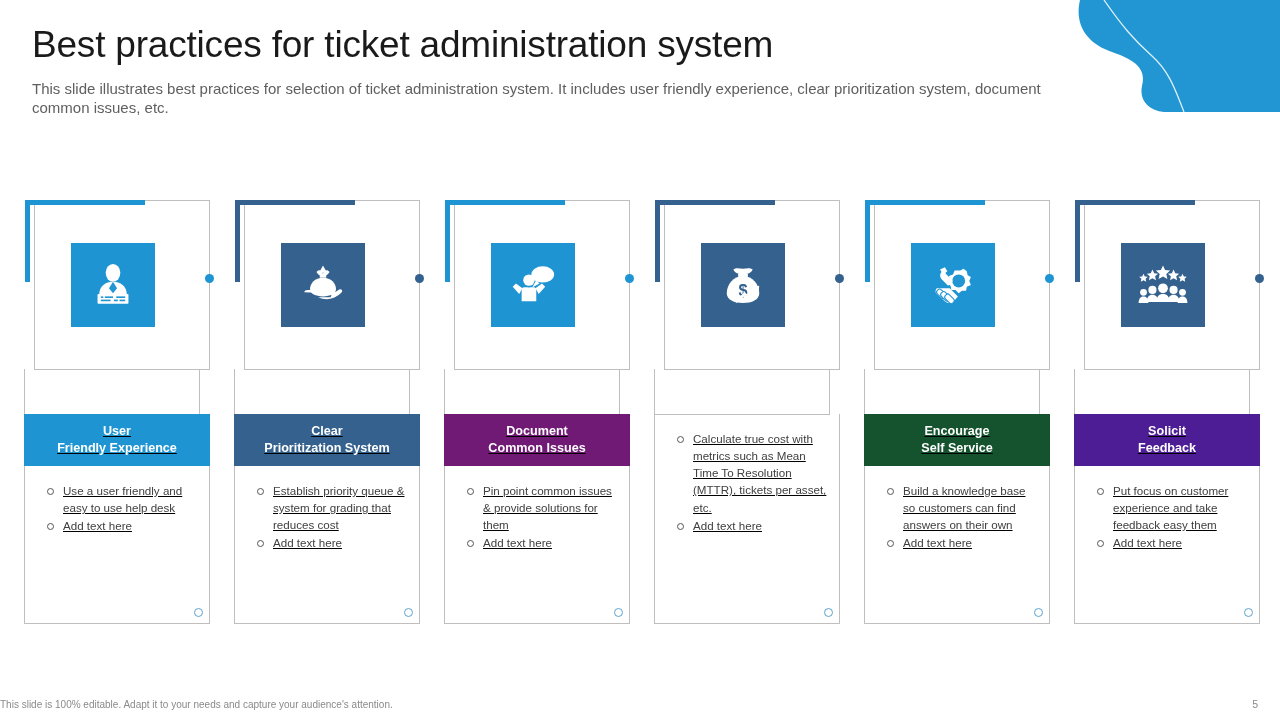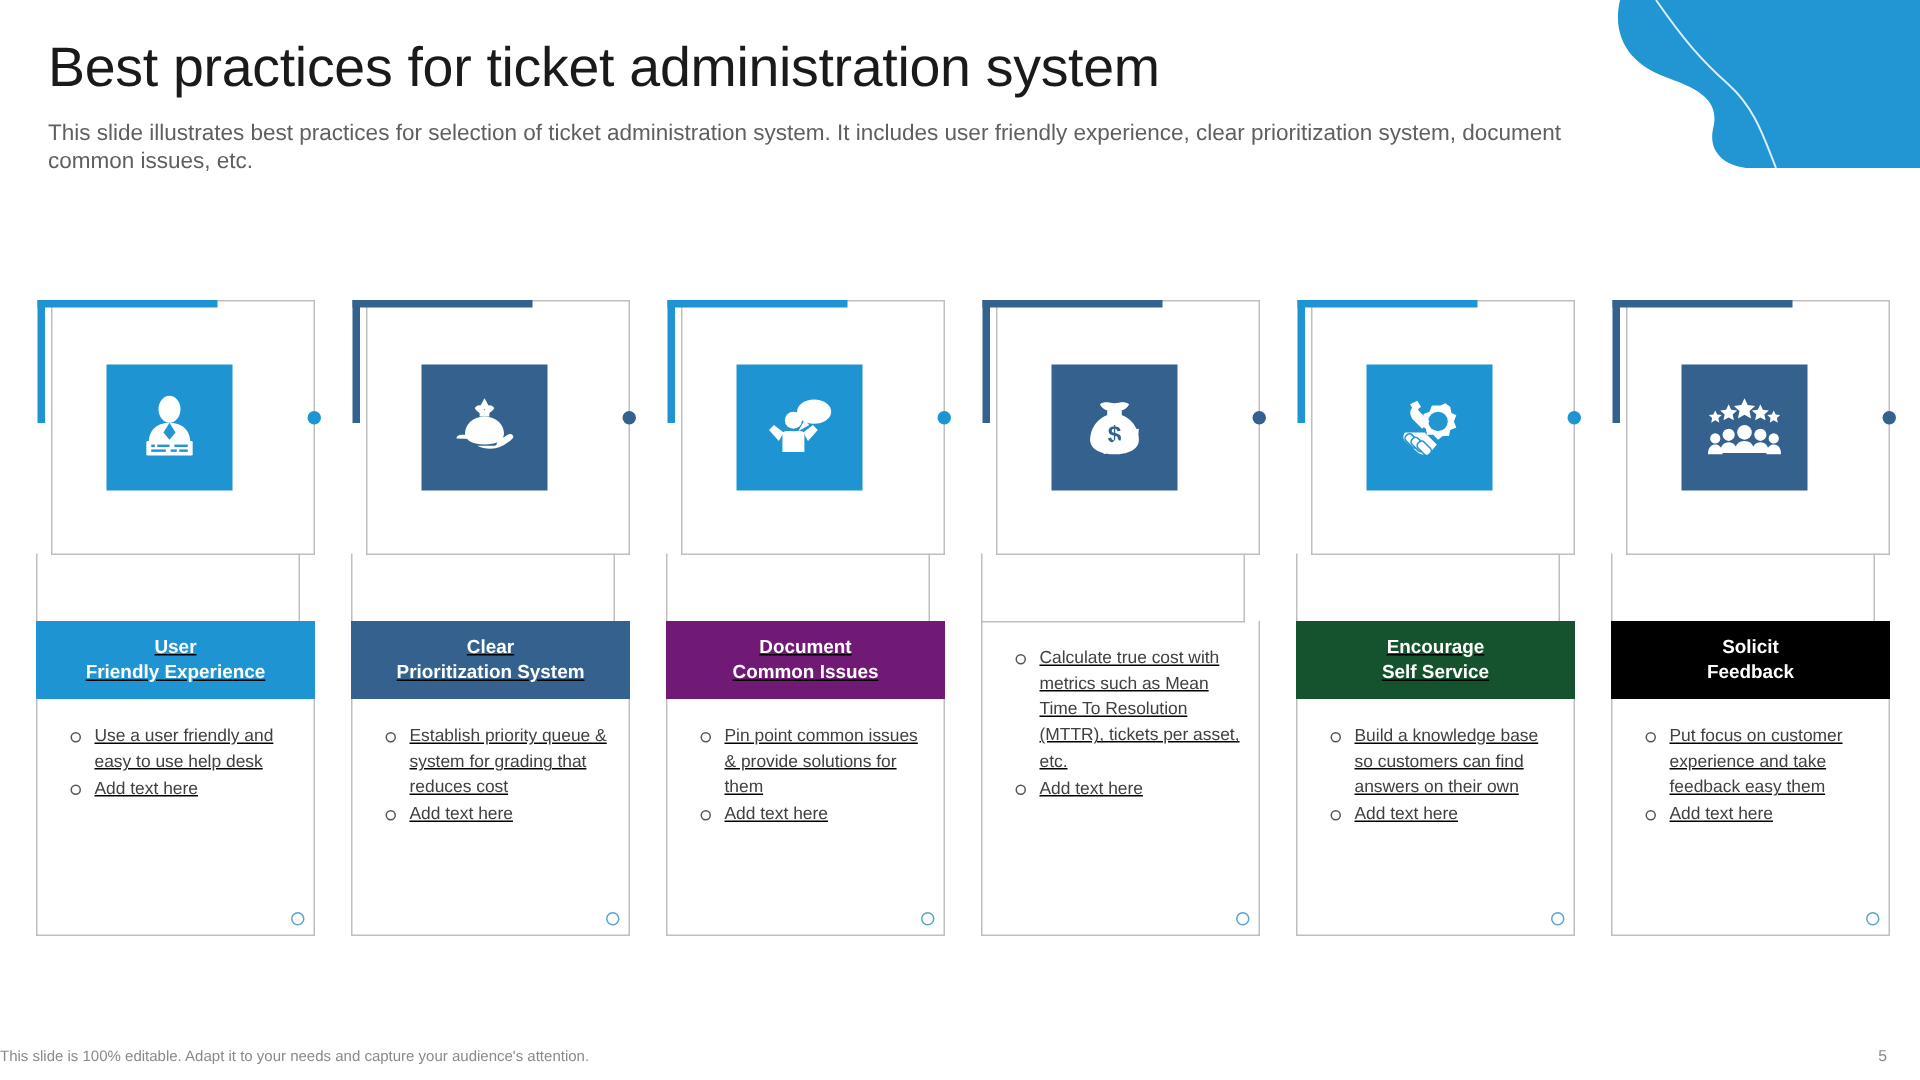--- a/index.html
+++ b/index.html
@@ -392,21 +392,21 @@
               <path d="M2 54 C2 48 5 46 8 46 C11 46 14 48 14 54 Z"></path>
         <circle cx="56" cy="41" r="4.2"></circle>
               <path d="M50 54 C50 48 53 46 56 46 C59 46 62 48 62 54 Z"></path>
       </g>
     </svg>
       </div>
       <div class="node-dot" style="background:#34618D"></div>
     </div>
     <div class="connector-frame"></div>
     <div class="card">
-      <div class="card-title" style="background:#000000">
+      <div class="card-title" style="background:#4c1d95">
         <span>Solicit</span>
         <span>Feedback</span>
       </div>
       <ul class="bullets">
         <li>Put focus on customer experience and take feedback easy them</li>
           <li>Add text here</li>
       </ul>
       <div class="card-corner-dot"></div>
     </div>
   </div>

